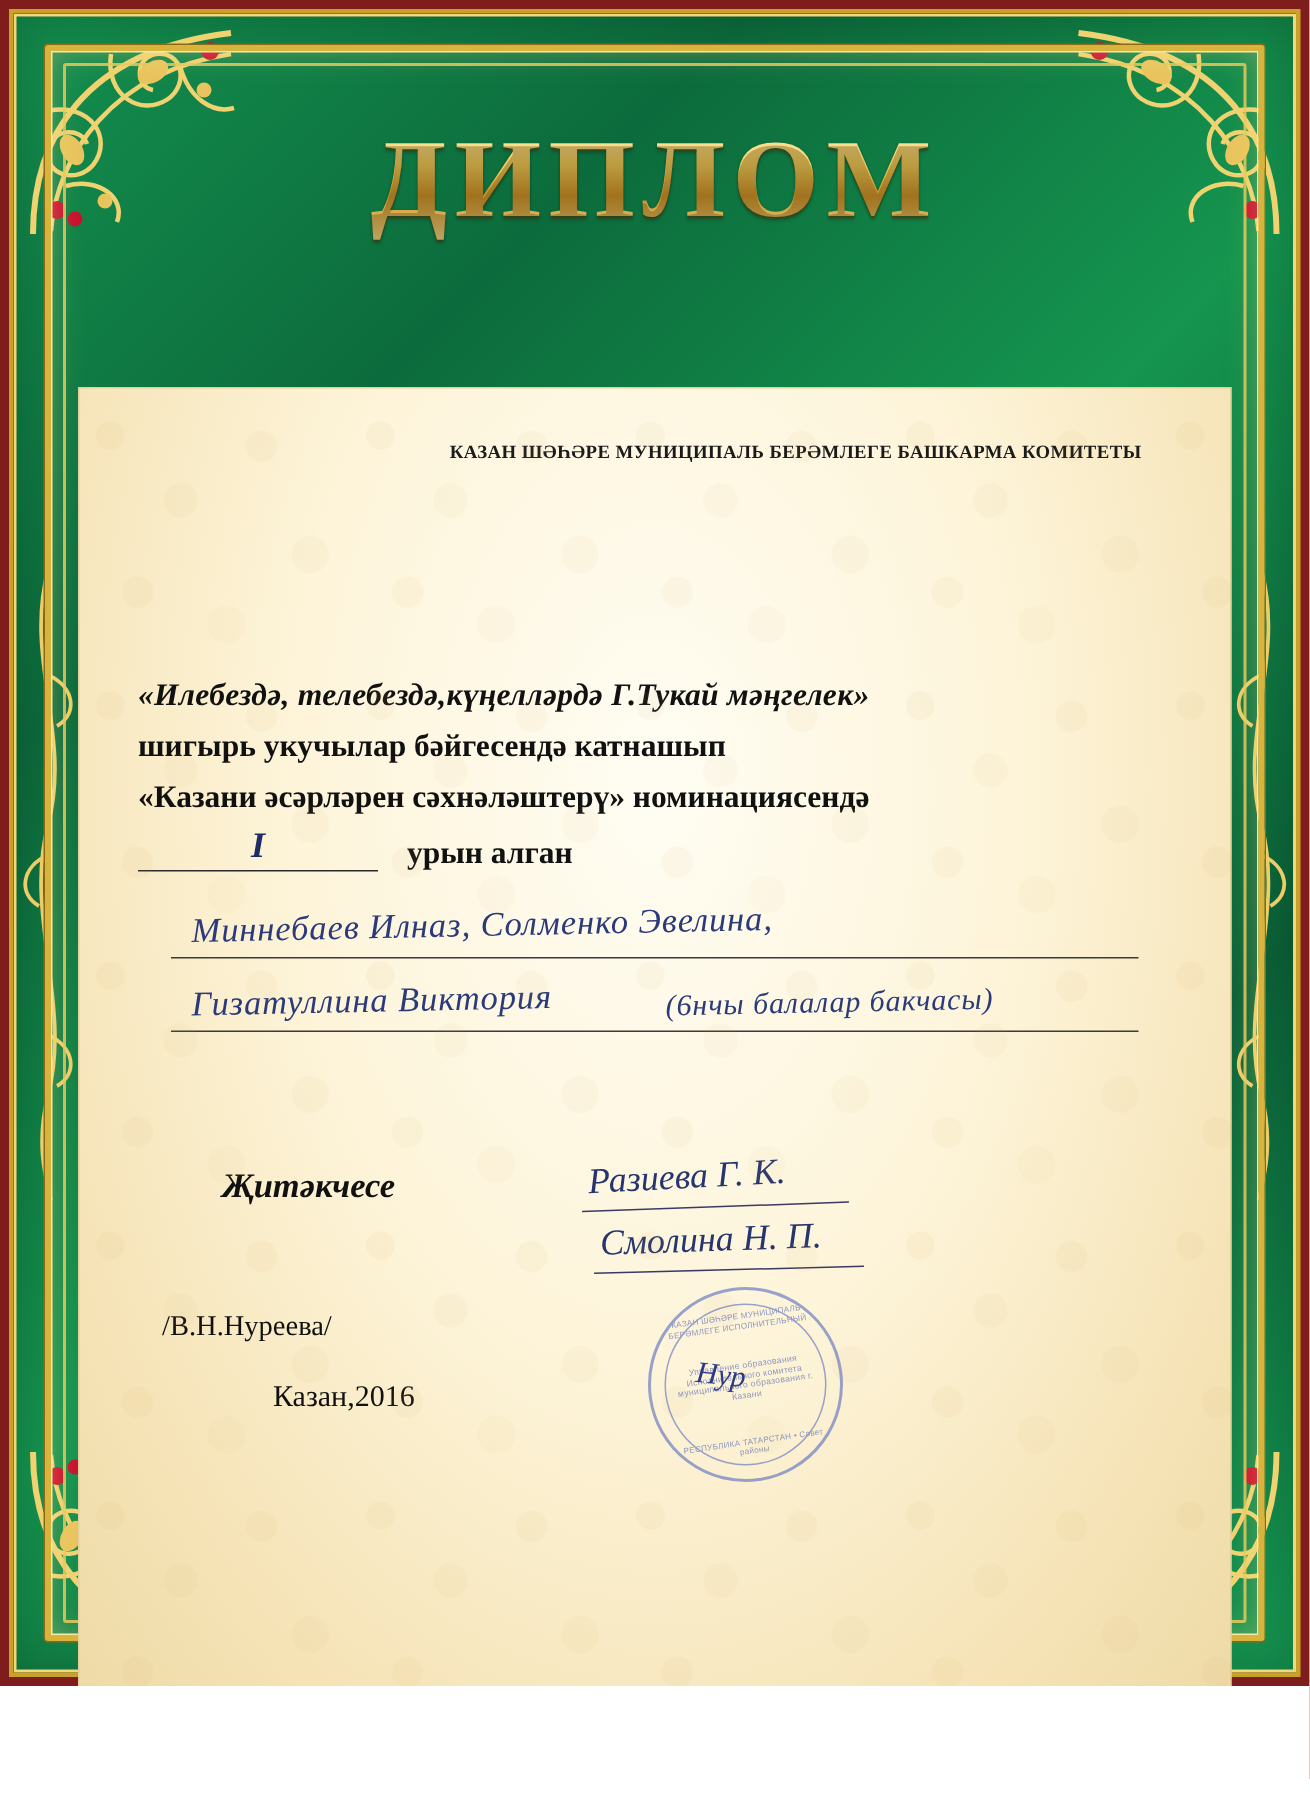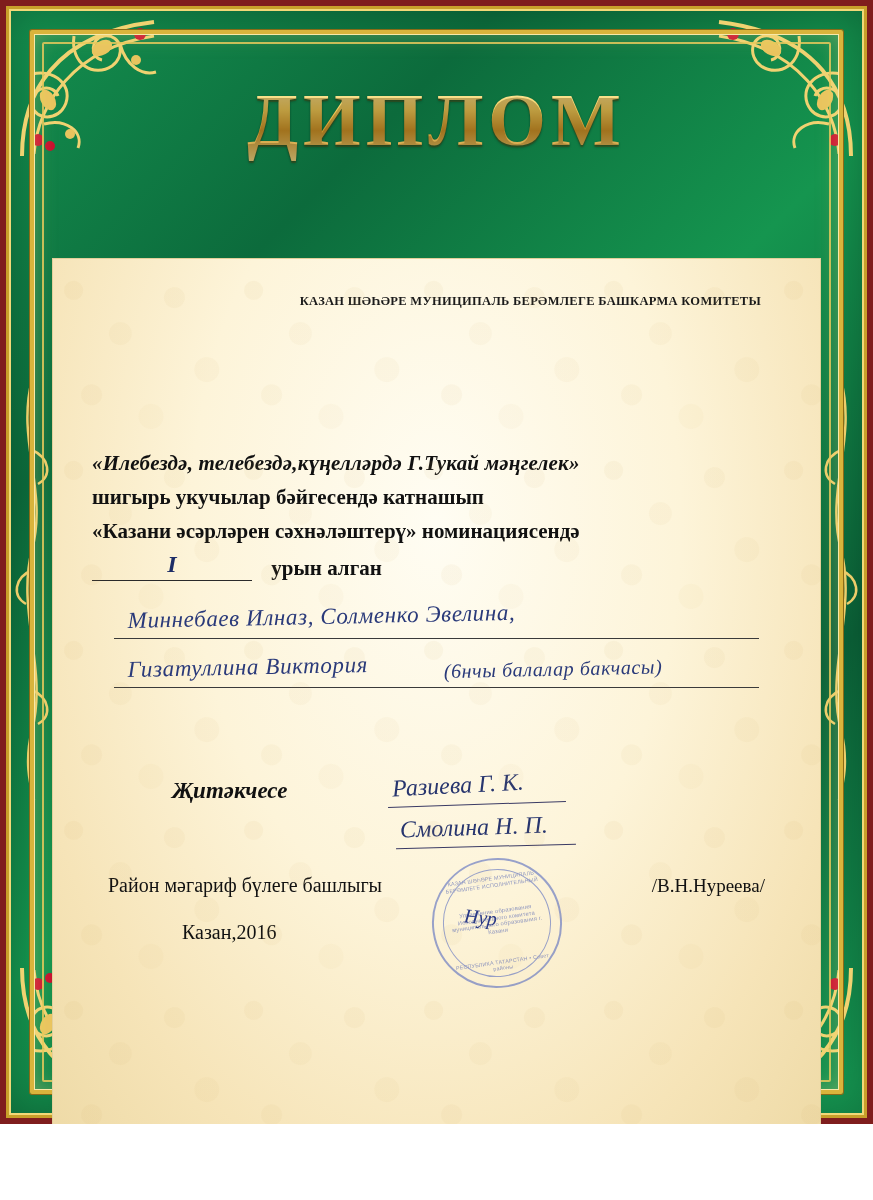--- a/index.html
+++ b/index.html
@@ -213,21 +213,21 @@
   
   .sig-block {
     position: absolute;
     left: 0; right: 0;
     top: 520px;
     color: #111;
   }
   .leader-row {
     position: relative;
     height: 44px;
-    padding-left: 120px;
+    padding-left: 96px;
     text-align: left;
   }
   .leader-label {
     font-weight: bold;
     font-size: 23px;
     font-style: italic;
   }
   .sig-hand {
     position: absolute;
     font-family: "Liberation Serif", serif;
@@ -444,21 +444,20 @@
     <div class="sig-block">
       <div class="leader-row">
         <span class="leader-label">Җитәкчесе</span>
         <span class="sig-hand sig1">Разиева Г. К.</span>
         <span class="sig1-u"></span>
         <span class="sig-hand sig2">Смолина  Н. П.</span>
         <span class="sig2-u"></span>
       </div>
 
       <div class="head-row">
-        <span>Район мәгариф бүлеге башлыгы</span>
         <span class="head-name">/В.Н.Нуреева/</span>
       </div>
 
       <div class="city-row">Казан,2016</div>
     </div>
 
     <div class="stamp">
       <div class="s-text s-top">КАЗАН ШӘҺӘРЕ МУНИЦИПАЛЬ БЕРӘМЛЕГЕ ИСПОЛНИТЕЛЬНЫЙ</div>
       <div class="s-text s-mid">Управление образования Исполнительного комитета муниципального образования г. Казани</div>
       <div class="s-text s-bot">РЕСПУБЛИКА ТАТАРСТАН • Совет районы</div>

